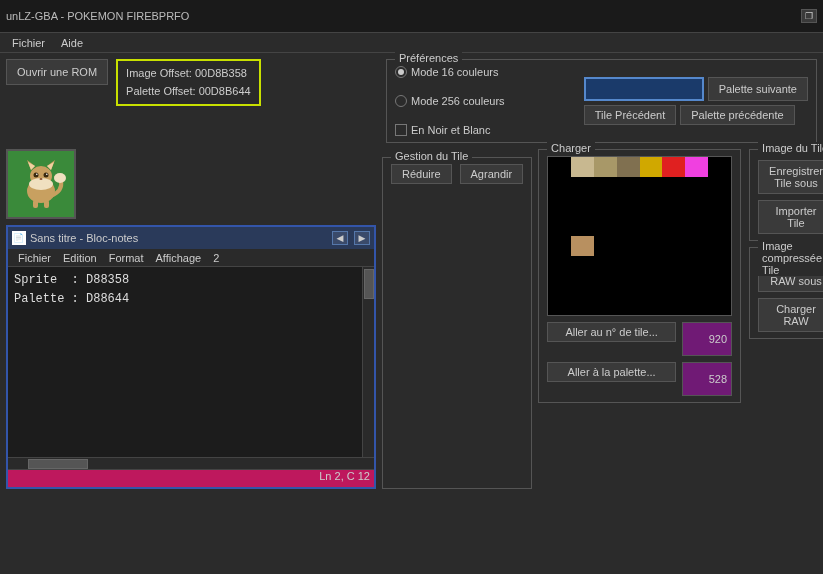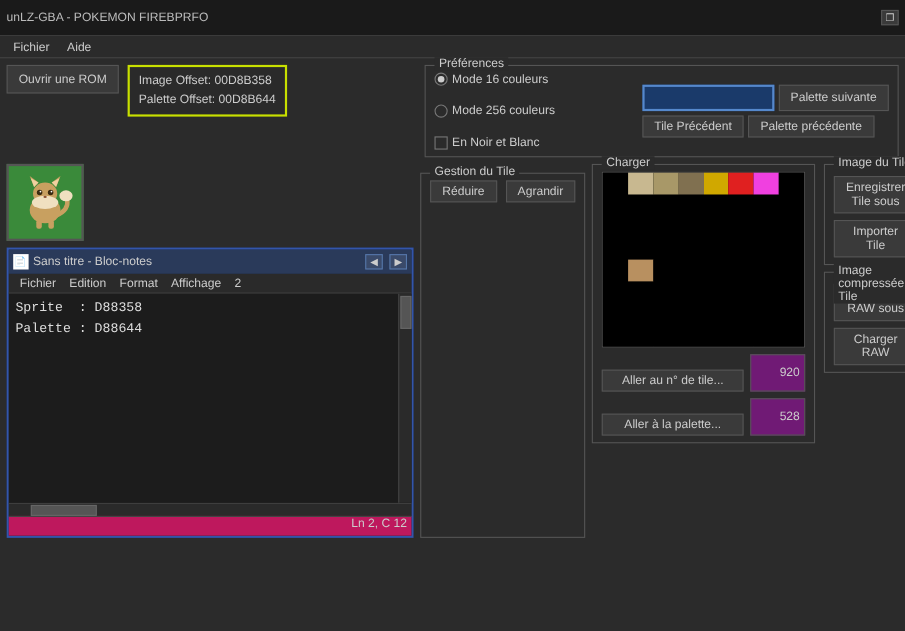--- a/index.html
+++ b/index.html
@@ -327,21 +327,21 @@
       height: 20px;
     }
     .palette-color {
       flex: 1;
       height: 100%;
     }
     .palette-bottom-row {
       display: flex;
       gap: 6px;
       margin-top: 6px;
-      align-items: flex-end;
+      align-items: flex-start;
     }
     .goto-btn {
       background: #3a3a3a;
       border: 1px solid #555;
       color: #ccc;
       padding: 3px 8px;
       cursor: pointer;
       font-size: 11px;
       flex: 1;
     }

